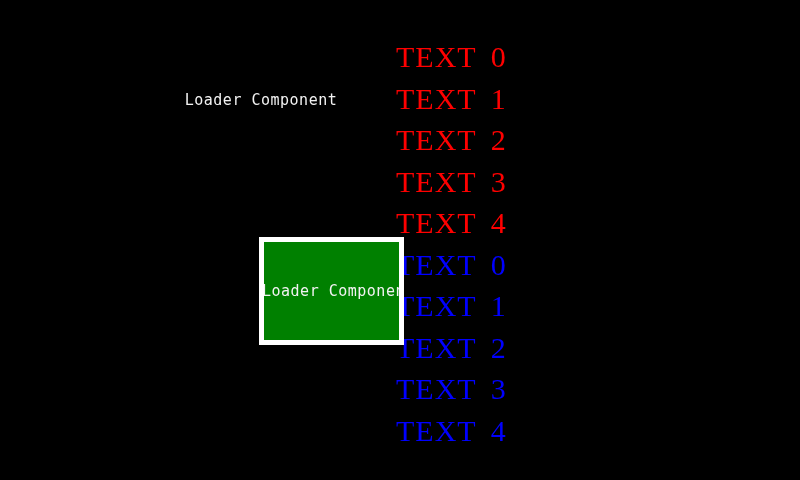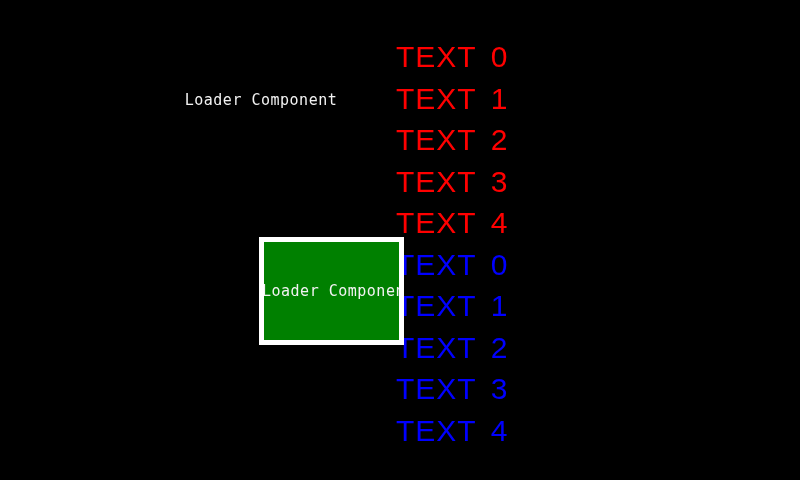--- a/index.html
+++ b/index.html
@@ -36,21 +36,21 @@
   
   .text-column {
     position: absolute;
     left: 396px;
     top: 36px;
     width: 130px;
   }
   .text-row {
     height: 41.5px;
     line-height: 41.5px;
-    font-family: Liberation Sans, sans-serif;
+    font-family: Liberation Serif, serif;
     font-size: 30px;
     letter-spacing: 1px;
     white-space: nowrap;
   }
   .text-row .word {
     display: inline;
   }
   .text-row .idx {
     display: inline;
     margin-left: 14px;

